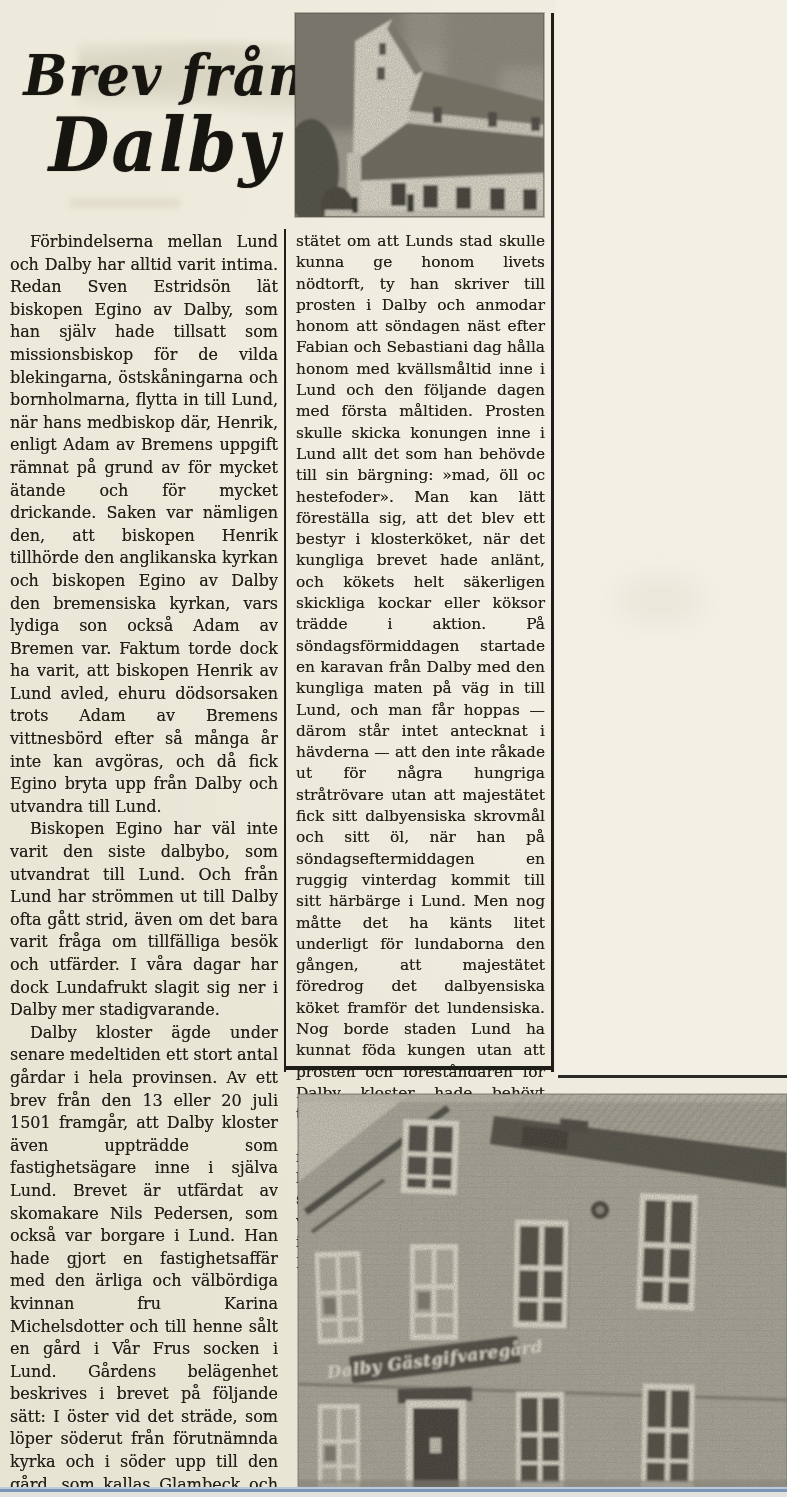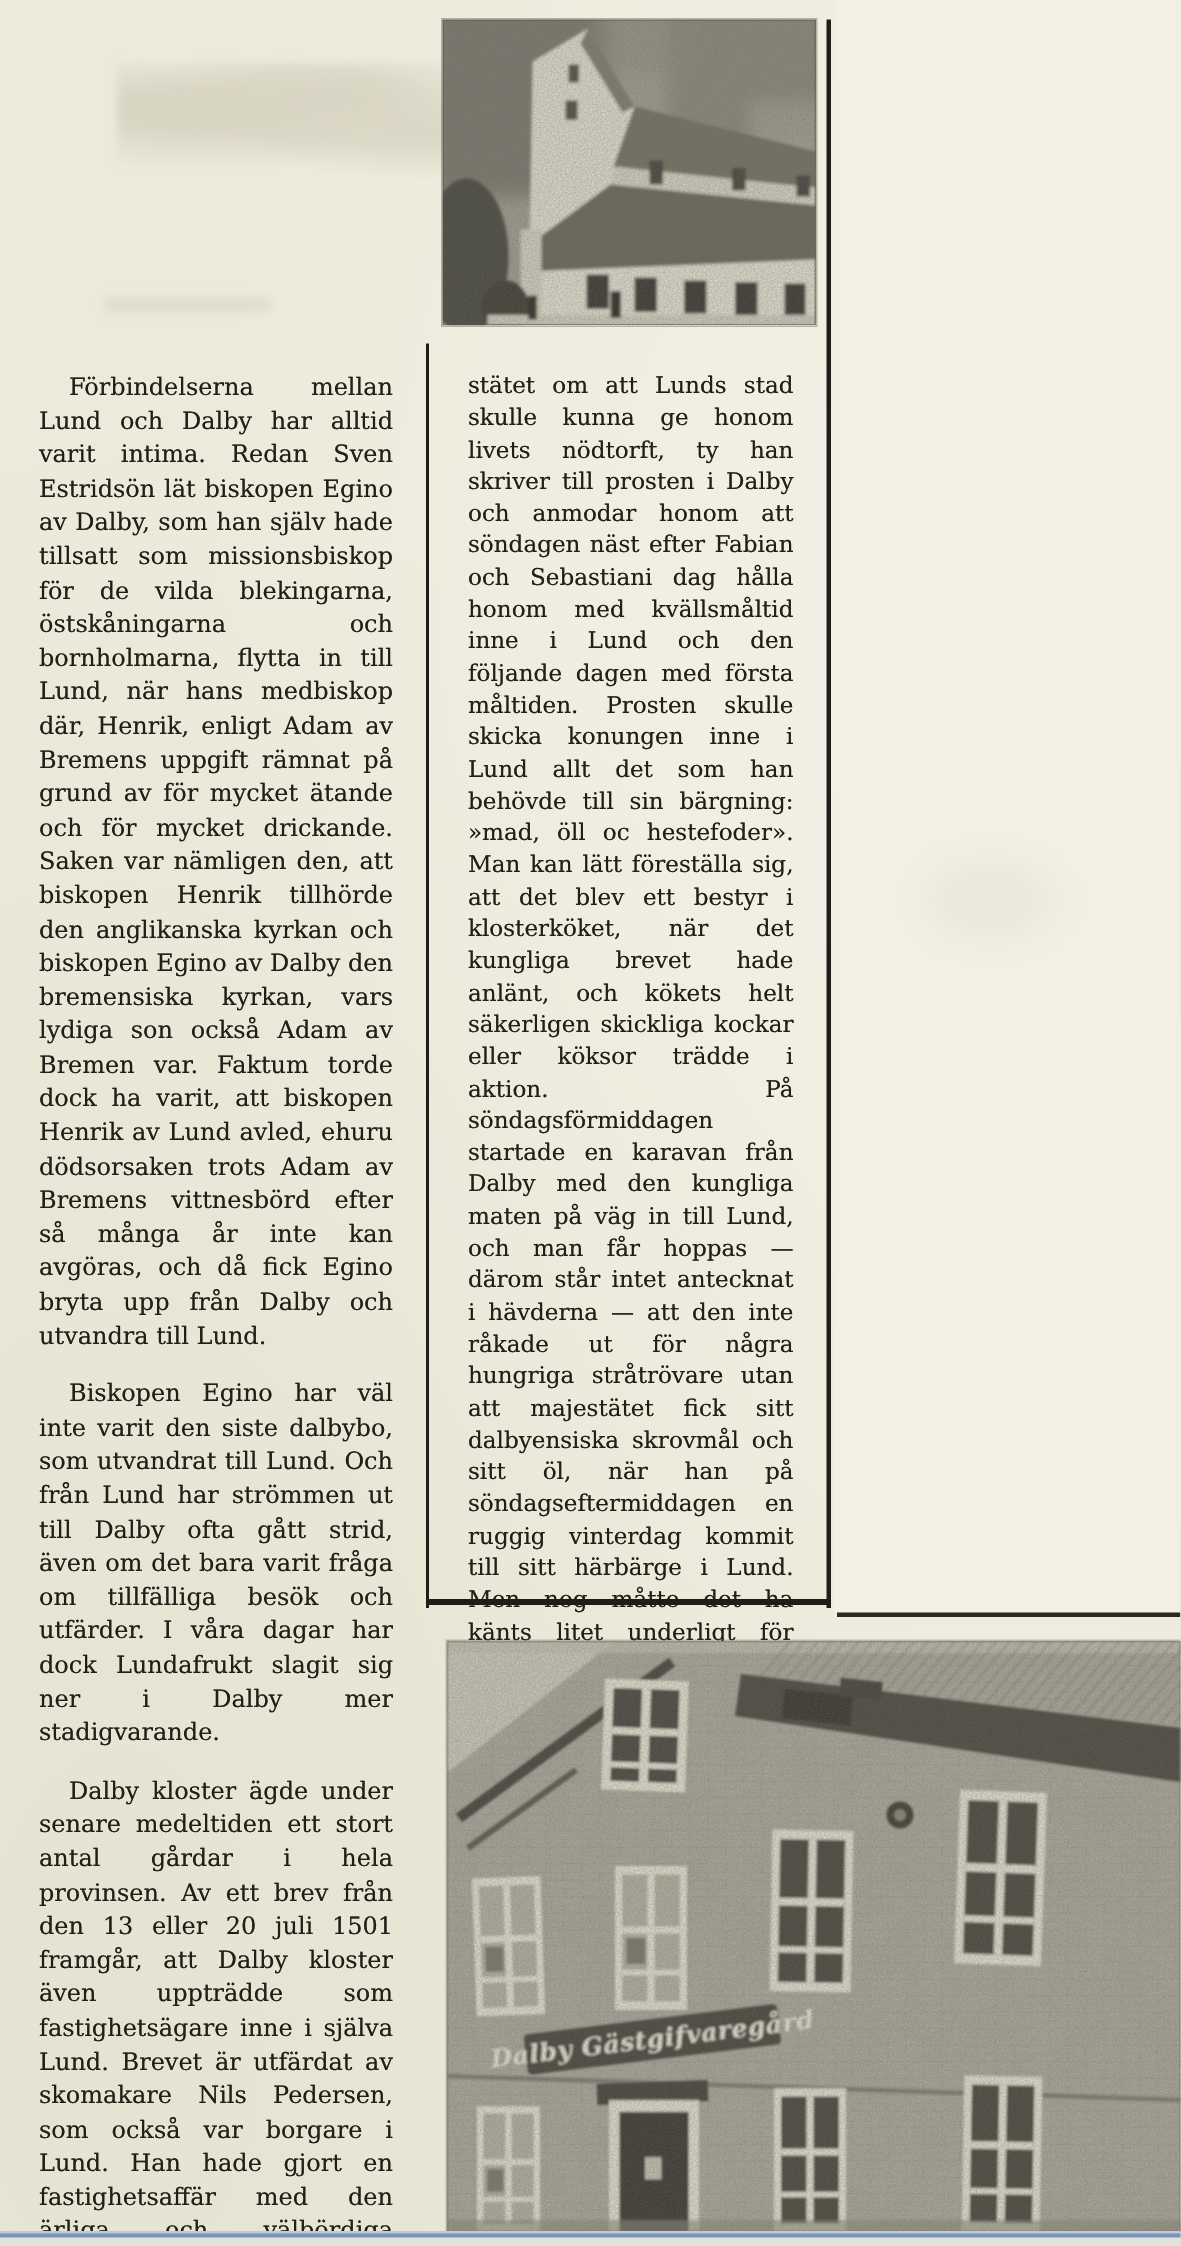--- a/index.html
+++ b/index.html
@@ -43,38 +43,42 @@
 
   .vrule{position:absolute;background:#201e18;}
   .rule-right{left:551px;top:13px;width:3px;height:1059px;}
   .rule-mid{left:284px;top:229px;width:2px;height:843px;}
   .hrule{position:absolute;background:#1f1d18;}
   .hrule-left{left:284px;top:1066px;width:270px;height:4px;}
   .hrule-right{left:558px;top:1075px;width:229px;height:3px;background:#2b2923;}
 
   .col{position:absolute;color:#221f18;text-align:justify;
        text-shadow:0 0 .4px rgba(30,27,20,.65);}
-  .col p{margin:16px;}
+  .col p{margin:0;}
   .col p.indent{text-indent:1.25em;}
   .col-left{left:10px;top:231px;width:268px;font-size:16px;line-height:22.6px;}
   .col-right{left:296px;top:231px;width:249px;font-size:15.4px;line-height:21.3px;}
 
   .bottom-edge{position:absolute;left:0;top:1487px;width:787px;height:10px;
     background:linear-gradient(#bccadd 0 2px,#7c94b5 2px 5px,#e3e3dd 5px 10px);}
 </style>
 </head>
 <body>
 
 <div class="page">
 
   <div class="right-strip"></div>
   <div class="ghost g1"></div>
   <div class="ghost g2"></div>
   <div class="ghost g3"></div>
 
+  <h1 class="headline">
+    <span class="hl1">Brev från</span>
+    <span class="hl2">Dalby</span>
+  </h1>
 
   <div class="photo photo-church">
     <svg viewBox="0 0 249 204" width="249" height="204">
       <defs>
         <filter id="grainA">
             <feTurbulence type="fractalNoise" baseFrequency="0.9" numOctaves="2" stitchTiles="stitch" result="t"></feTurbulence>
             <feColorMatrix in="t" type="matrix" values="0 0 0 0 0.15  0 0 0 0 0.14  0 0 0 0 0.12  0 0 0 0.5 0"></feColorMatrix>
           </filter>
         <filter id="softA" x="-20%" y="-20%" width="140%" height="140%">
             <feGaussianBlur stdDeviation="1.1"></feGaussianBlur>

